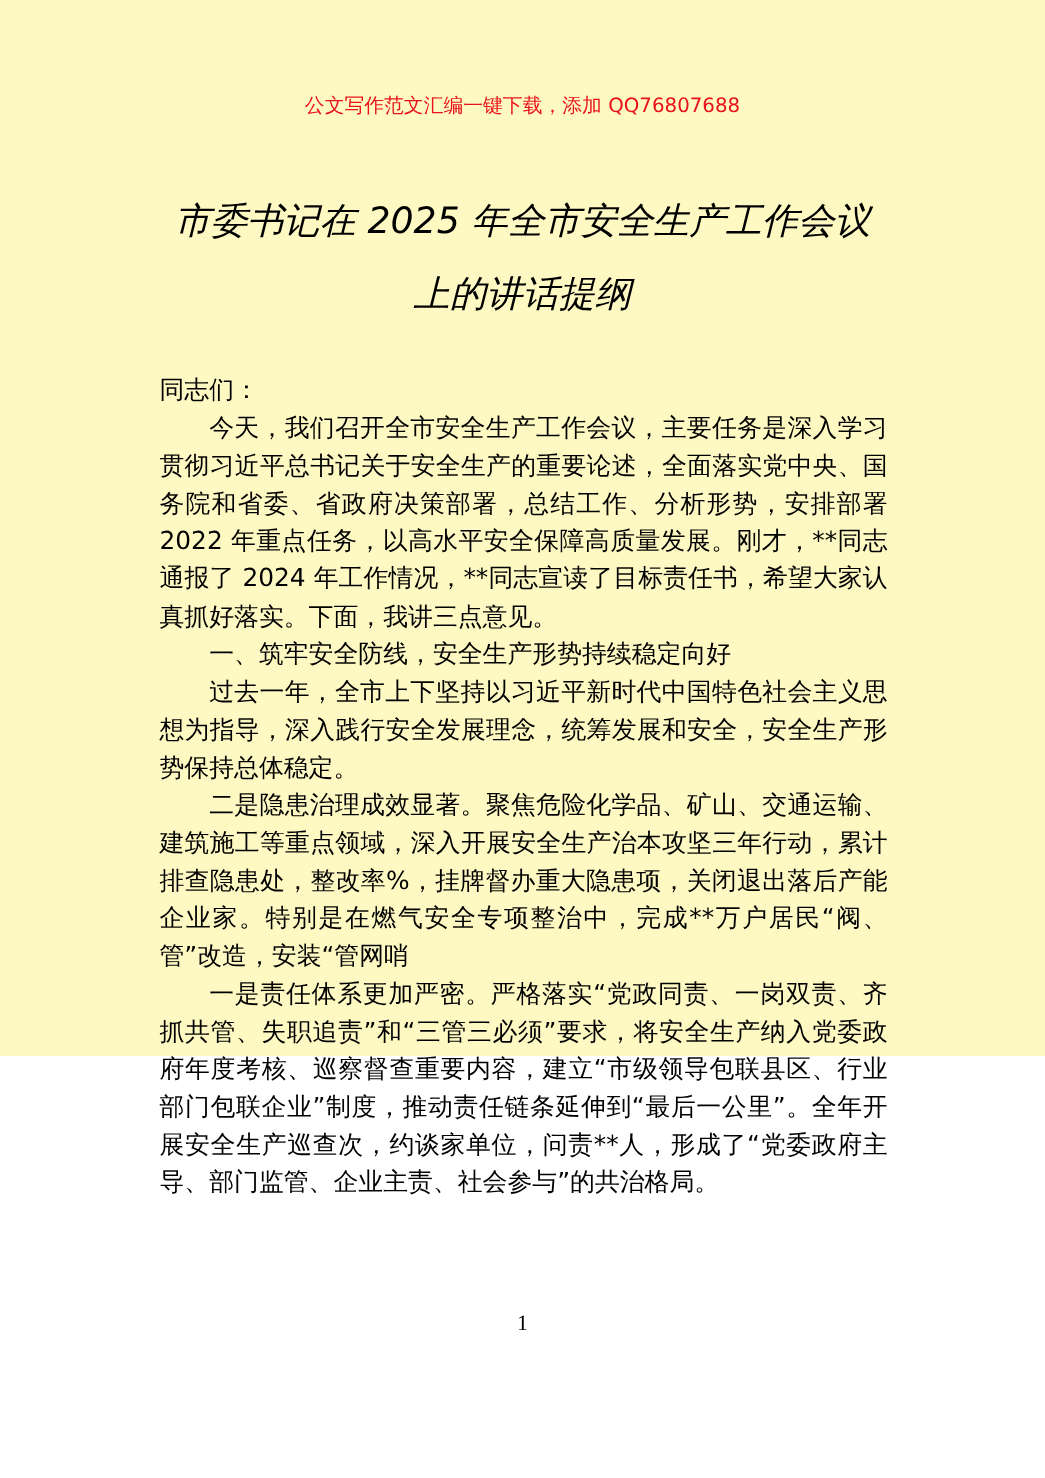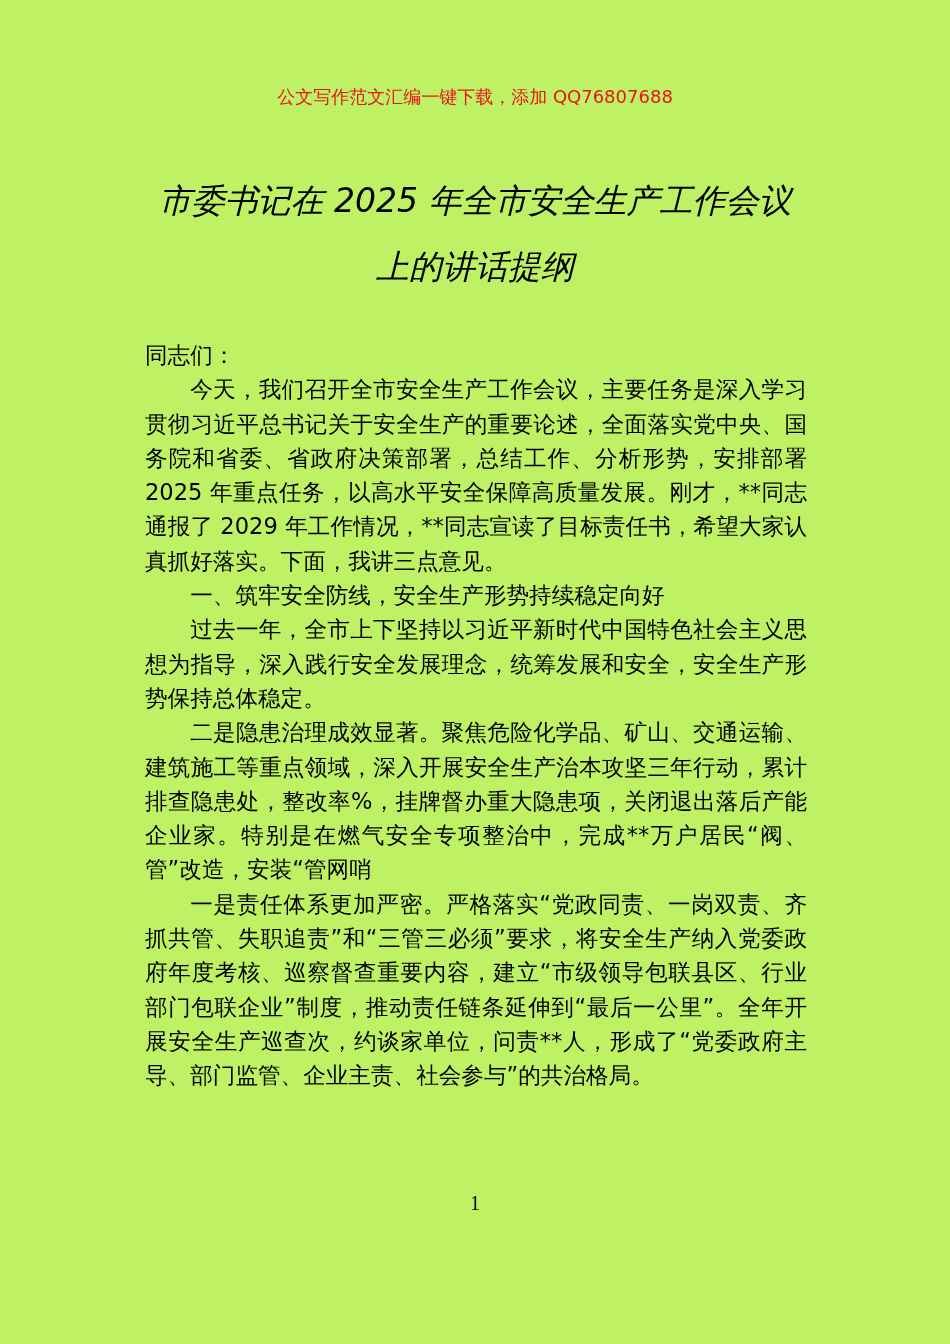--- a/index.html
+++ b/index.html
@@ -12,22 +12,22 @@
       height: 1344px;
       position: relative;
       overflow: hidden;
       font-family: "DejaVu Sans", "Liberation Sans", sans-serif;
       color: #000000;
     }
     .page {
       position: absolute;
       left: 0; top: 0;
       width: 950px;
-      height: 1344px;
-      background: #bef264;
+      height: 960px;
+      background: #fef9c3;
     }
     .promo {
       position: absolute;
       top: 84px;
       left: 0;
       width: 950px;
       text-align: center;
       font-size: 18px;
       line-height: 26px;
       color: #e8141b;
@@ -87,21 +87,21 @@
 
   <div class="promo">公文写作范文汇编一键下载，添加 QQ76807688</div>
 
   <div class="title">
     <span class="line">市委书记在 2025 年全市安全生产工作会议</span>
     <span class="line">上的讲话提纲</span>
   </div>
 
   <div class="body-text">
     <p>同志们：</p>
-    <p class="indent">今天，我们召开全市安全生产工作会议，主要任务是深入学习贯彻习近平总书记关于安全生产的重要论述，全面落实党中央、国务院和省委、省政府决策部署，总结工作、分析形势，安排部署 2025 年重点任务，以高水平安全保障高质量发展。刚才，**同志通报了 2029 年工作情况，**同志宣读了目标责任书，希望大家认真抓好落实。下面，我讲三点意见。</p>
+    <p class="indent">今天，我们召开全市安全生产工作会议，主要任务是深入学习贯彻习近平总书记关于安全生产的重要论述，全面落实党中央、国务院和省委、省政府决策部署，总结工作、分析形势，安排部署 2022 年重点任务，以高水平安全保障高质量发展。刚才，**同志通报了 2024 年工作情况，**同志宣读了目标责任书，希望大家认真抓好落实。下面，我讲三点意见。</p>
     <p class="heading">一、筑牢安全防线，安全生产形势持续稳定向好</p>
     <p class="indent">过去一年，全市上下坚持以习近平新时代中国特色社会主义思想为指导，深入践行安全发展理念，统筹发展和安全，安全生产形势保持总体稳定。</p>
     <p class="indent">二是隐患治理成效显著。聚焦危险化学品、矿山、交通运输、建筑施工等重点领域，深入开展安全生产治本攻坚三年行动，累计排查隐患处，整改率%，挂牌督办重大隐患项，关闭退出落后产能企业家。特别是在燃气安全专项整治中，完成**万户居民“阀、管”改造，安装“管网哨</p>
     <p class="indent">一是责任体系更加严密。严格落实“党政同责、一岗双责、齐抓共管、失职追责”和“三管三必须”要求，将安全生产纳入党委政府年度考核、巡察督查重要内容，建立“市级领导包联县区、行业部门包联企业”制度，推动责任链条延伸到“最后一公里”。全年开展安全生产巡查次，约谈家单位，问责**人，形成了“党委政府主导、部门监管、企业主责、社会参与”的共治格局。</p>
   </div>
 
   <div class="page-number">1</div>
 
 </div>
 

